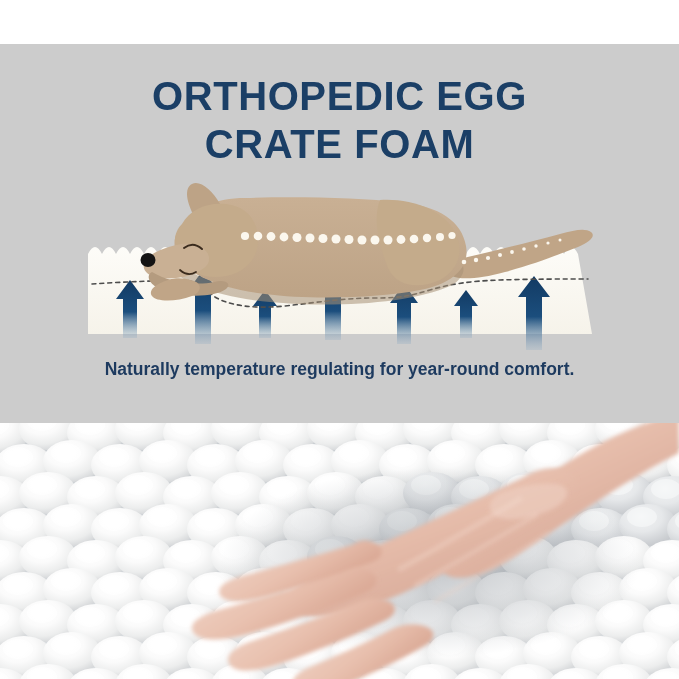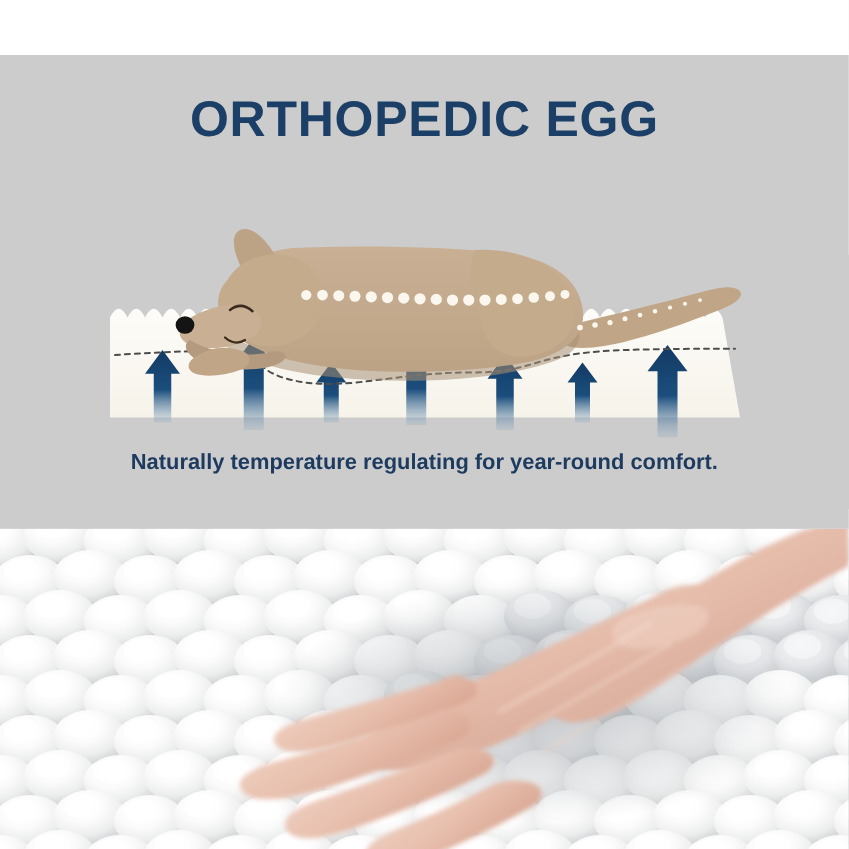--- a/index.html
+++ b/index.html
@@ -85,20 +85,21 @@
 </style>
 </head>
 <body>
 
 <div id="infographic">
 
   <div class="top-panel">
 
     <div class="headline">
       <span class="ln">ORTHOPEDIC EGG</span>
+      <span class="ln">CRATE FOAM</span>
     </div>
 
     <div class="illustration">
       <svg width="679" height="180" viewBox="0 0 679 180" xmlns="http://www.w3.org/2000/svg">
         <defs>
           <linearGradient id="arrowGrad" x1="0" y1="0" x2="0" y2="1">
             <stop offset="0%" stop-color="#123a63" stop-opacity="1"></stop>
             <stop offset="55%" stop-color="#1b4e7d" stop-opacity="1"></stop>
             <stop offset="100%" stop-color="#8ba9c2" stop-opacity="0.25"></stop>
           </linearGradient>

